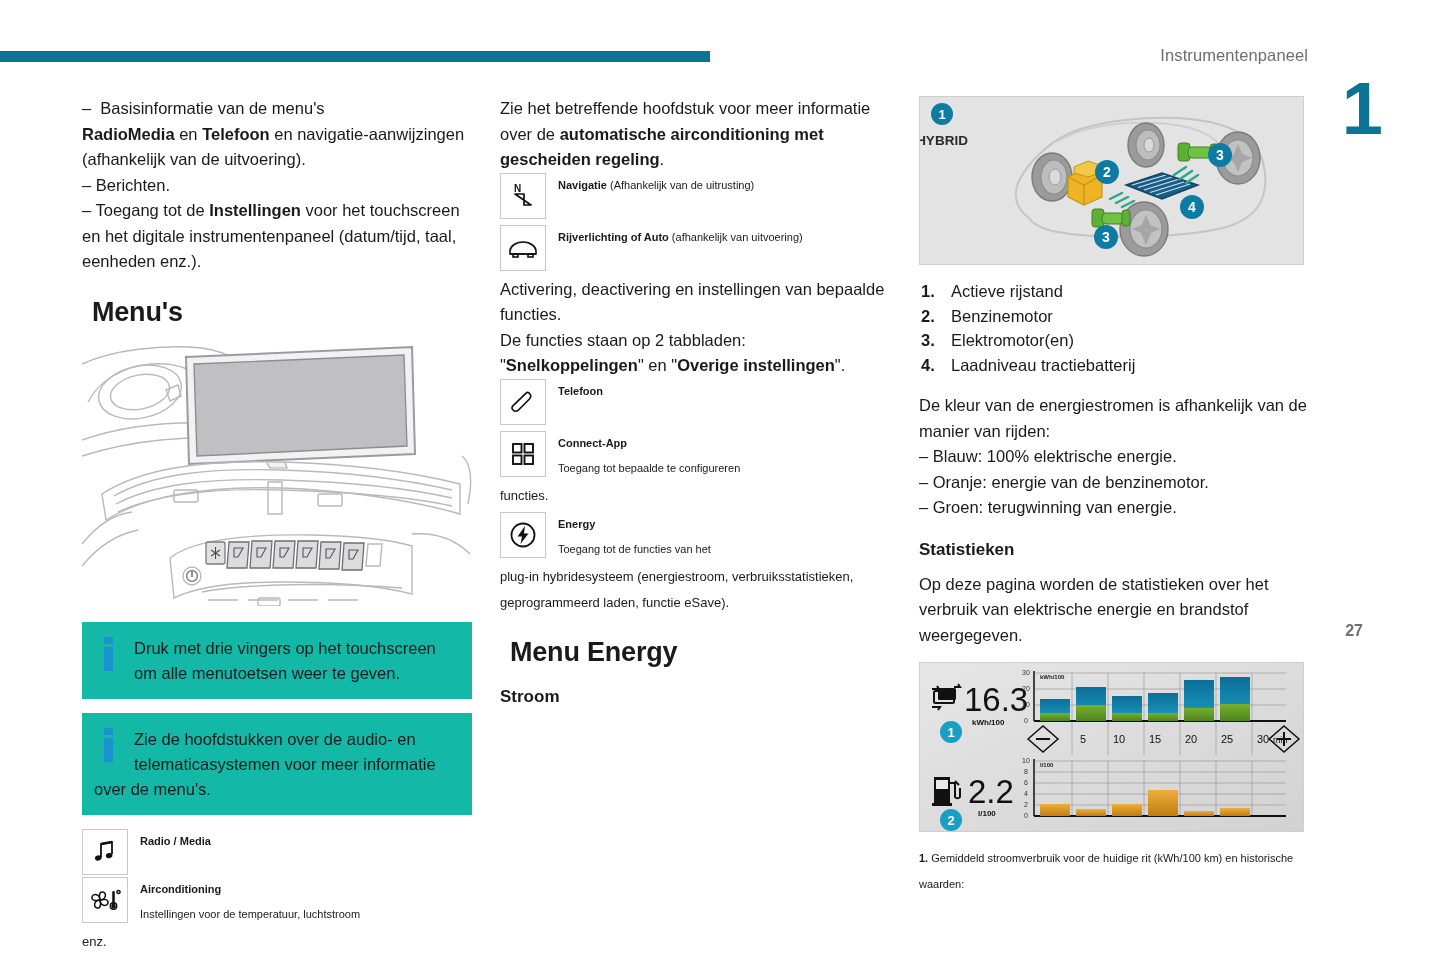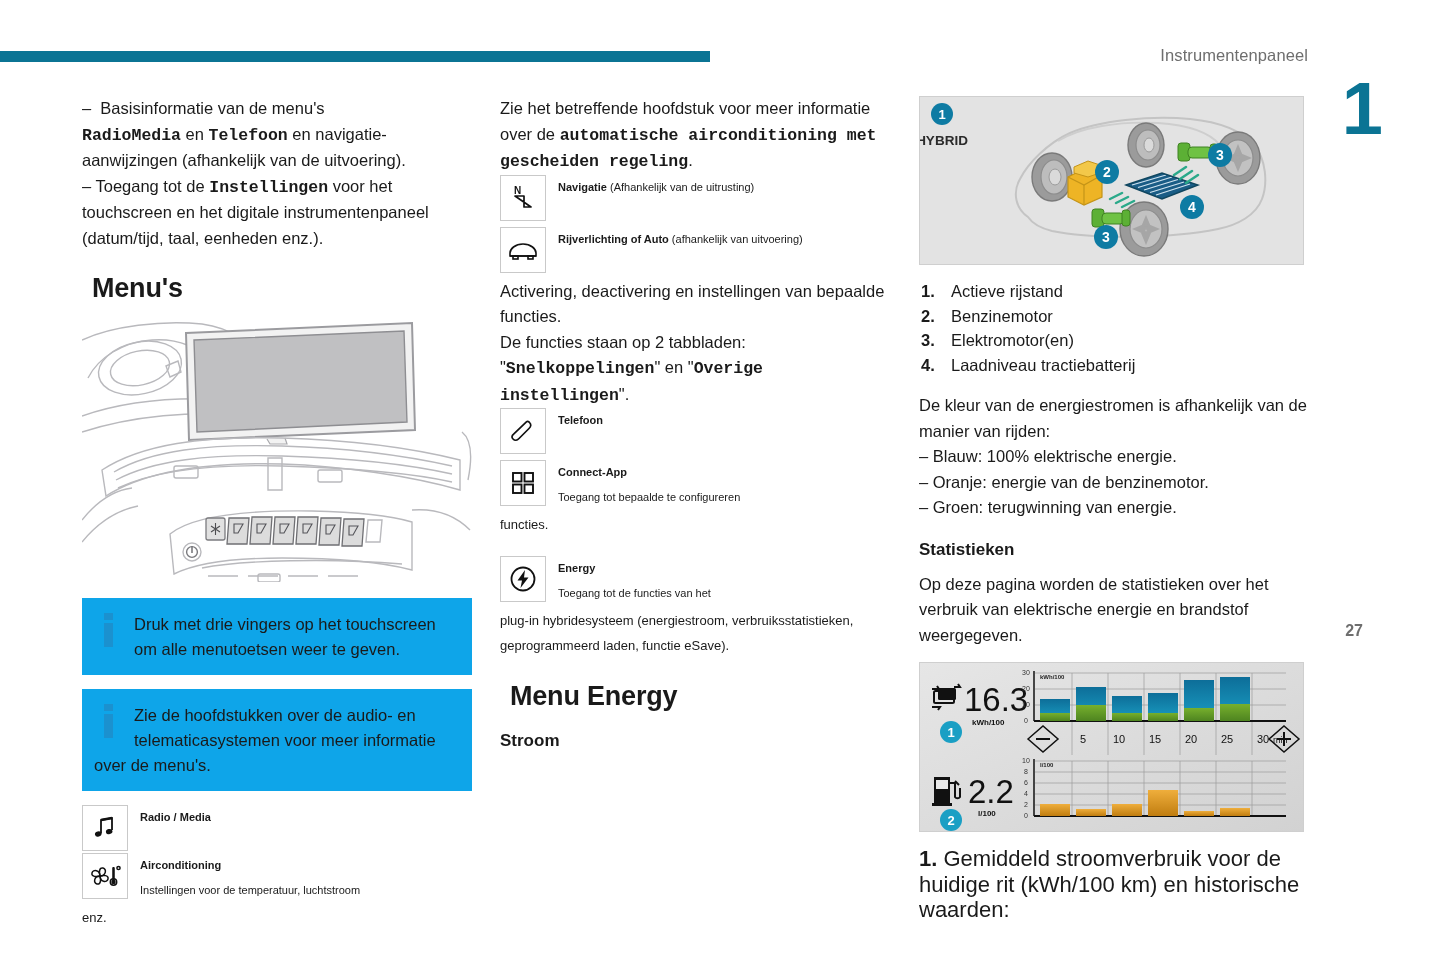--- a/index.html
+++ b/index.html
@@ -33,38 +33,38 @@
   }
 
   
   .col { position: absolute; top: 96px; width: 390px; }
   #col1 { left: 82px; }
   #col2 { left: 500px; }
   #col3 { left: 919px; }
 
   p, .li { font-size: 16.5px; line-height: 25.5px; }
   p { margin-bottom: 0; }
-  b, strong { font-weight: bold; font-family: Liberation Mono, monospace; }
+  b, strong { font-weight: bold; }
 
   h2.section {
     font-size: 27px; font-weight: bold; letter-spacing: -.2px;
     margin: 22px 0 16px 10px;
   }
   h3.sub {
     font-size: 17px; font-weight: bold;
     margin: 19px 0 12px 0;
   }
 
   
   .dash-illus { width: 390px; height: 262px; margin: 2px 0 16px 0; display:block; }
 
   
   .infobox {
     position: relative;
-    background: #0ea5e9;
+    background: #14b8a6;
     padding: 14px 12px 13px 52px;
     margin-bottom: 14px;
     min-height: 62px;
   }
   .infobox .ibody { font-size: 16.5px; line-height: 25px; }
   .i-icon {
     position: absolute; left: 22px; top: 15px;
     width: 9px;
   }
   .i-icon .dot { width: 9px; height: 7px; background: #1b91cf; }
@@ -100,41 +100,42 @@
   }
   ol.numlist li .n { position: absolute; left: 0; font-weight: bold; }
 
   .dashlist { margin-top: 0; }
   .dashlist .li { margin: 0; }
 
   
   .statfig { width: 385px; border: 1px solid #cfcfcf; background:#14b8a6; margin: 14px 0 14px 0;}
   .statfig svg { display:block; }
 
-  .caption { font-size: 22px; line-height: 25.5px; }
+  .caption { font-size: 11px; line-height: 25.5px; }
   .caption .n { font-weight: bold; }
 </style>
 </head>
 <body>
 
 <div class="page">
 
   <div class="top-rule"></div>
   <div class="header-title">Instrumentenpaneel</div>
   <div class="chapter-num">1</div>
   <div class="page-num">27</div>
 
   <div class="col" id="col1">
 
     <p>
       <span>–</span>&nbsp;
       <span>Basisinformatie van de menu's</span><br>
       <b>RadioMedia</b><span> en </span><b>Telefoon</b><span> en navigatie-aanwijzingen (afhankelijk van de uitvoering).</span>
     </p>
 
+    <p>– Berichten.</p>
 
     <p>
       <span>– Toegang tot de </span><b>Instellingen</b><span> voor het touchscreen en het digitale instrumentenpaneel (datum/tijd, taal, eenheden enz.).</span>
     </p>
 
     <h2 class="section">Menu's</h2>
 
     <svg class="dash-illus" viewBox="0 0 390 262">
       <g fill="none" stroke="#b9b9bd" stroke-width="1.4">
         <path d="M0 20 C30 6 80 0 120 4 C150 8 170 24 176 40"></path>
@@ -319,21 +320,21 @@
           </g>
         </svg>
       </div>
       <div class="irtext">
         <span class="ttl">Connect-App</span><br>
         <span>Toegang tot bepaalde te configureren</span>
       </div>
     </div>
     <div class="cont-text">functies.</div>
 
-    <div class="icon-row tall" style="margin-top:18px;">
+    <div class="icon-row tall" style="margin-top:4px;">
       <div class="icon-box">
         <svg width="32" height="32" viewBox="0 0 32 32">
           <circle cx="16" cy="16" r="11.5" fill="none" stroke="#111" stroke-width="1.8"></circle>
           <path d="M18 7 L10.5 17.5 L15 17.5 L13.5 25 L21.5 14.5 L17 14.5 Z" fill="#111"></path>
         </svg>
       </div>
       <div class="irtext">
         <span class="ttl">Energy</span><br>
         <span>Toegang tot de functies van het</span>
       </div>

